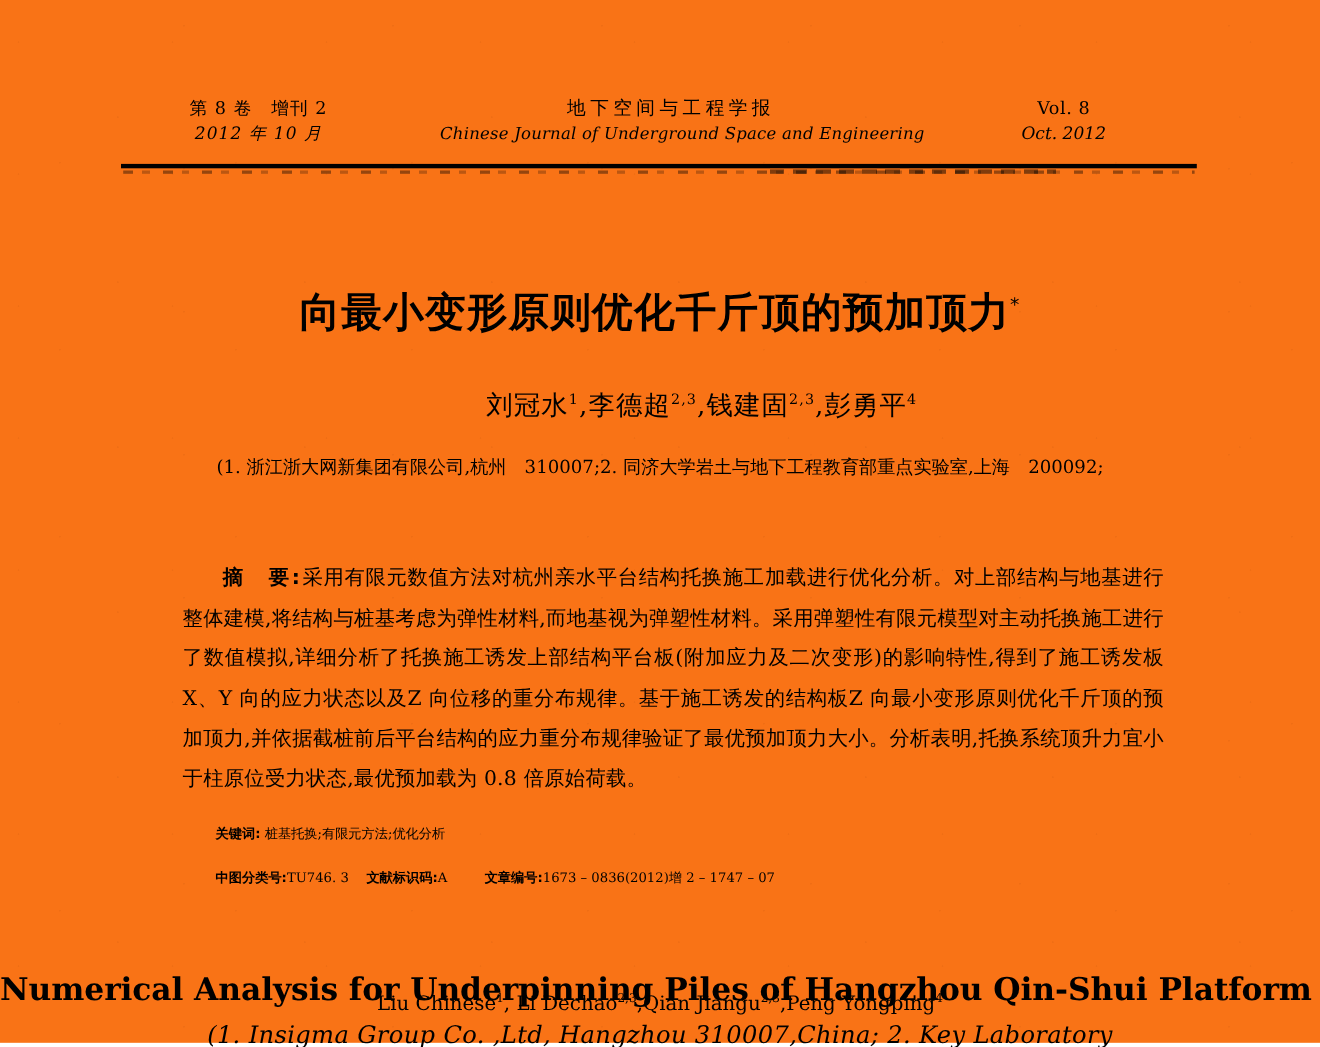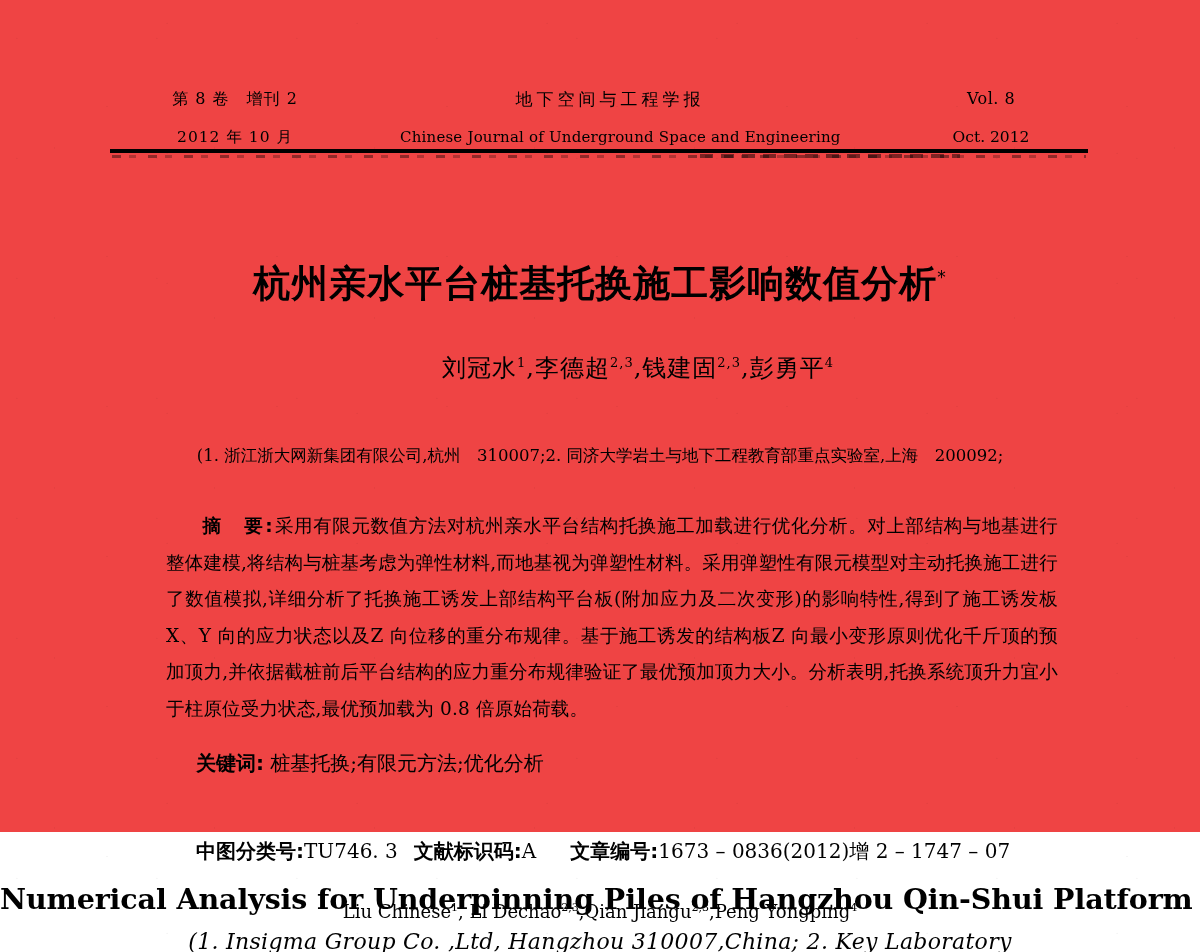--- a/index.html
+++ b/index.html
@@ -13,51 +13,52 @@
     position: relative;
     overflow: hidden;
     font-family: "DejaVu Serif", "Liberation Serif", serif;
     color: #000000;
   }
 
   .page {
     position: absolute;
     left: 0; top: 0;
     width: 1200px;
-    height: 832px;
-    background: #ef4444;
+    height: 948px;
+    background: #f97316;
   }
 
   
   .masthead {
     position: absolute;
     left: 110px;
     top: 88px;
     width: 980px;
     height: 58px;
   }
   .mh-col {
     position: absolute;
     text-align: center;
   }
   .mh-left  { left: 0px;   width: 250px; }
   .mh-mid   { left: 290px; width: 420px; }
-  .mh-right { left: 786px; width: 190px; }
+  .mh-right { left: 762px; width: 190px; }
 
   .mh-line1 {
     font-size: 16px;
     letter-spacing: 0.5px;
     white-space: nowrap;
     line-height: 22px;
   }
   .mh-line2 {
     font-size: 15.5px;
     white-space: nowrap;
     line-height: 22px;
-    margin-top: 16px;
+    margin-top: 0;
+    font-style: italic;
   }
   .mh-mid .mh-line1 {
     font-family: "DejaVu Sans", "Liberation Sans", sans-serif;
     font-size: 17px;
     letter-spacing: 4px;
   }
   .mh-mid .mh-line2 {
     font-size: 15px;
     letter-spacing: 0.2px;
   }
@@ -137,21 +138,21 @@
   .affils {
     position: absolute;
     left: 110px;
     top: 408px;
     width: 980px;
     text-align: center;
     font-size: 16.5px;
     line-height: 33px;
     white-space: nowrap;
   }
-  .affils .aff-line { display: block; margin-top: 31px; }
+  .affils .aff-line { display: block; }
 
   
   .abstract {
     position: absolute;
     left: 166px;
     top: 508px;
     width: 892px;
     font-size: 18.5px;
     line-height: 36.5px;
     text-align: justify;
@@ -162,34 +163,34 @@
     font-weight: bold;
     letter-spacing: 2px;
   }
   .abs-indent { display: inline-block; width: 36px; }
 
   .keywords {
     position: absolute;
     left: 196px;
     top: 750px;
     width: 860px;
-    font-size: 20px;
+    font-size: 12px;
     white-space: nowrap;
   }
   .keywords .kw-label {
     font-family: "DejaVu Sans", "Liberation Sans", sans-serif;
     font-weight: bold;
   }
 
   .clc {
     position: absolute;
     left: 196px;
-    top: 838px;
+    top: 790px;
     width: 880px;
-    font-size: 20px;
+    font-size: 12px;
     white-space: nowrap;
   }
   .clc .b {
     font-family: "DejaVu Sans", "Liberation Sans", sans-serif;
     font-weight: bold;
   }
   .clc .gap { display: inline-block; width: 16px; }
   .clc .gap-wide { display: inline-block; width: 34px; }
 
   
@@ -263,21 +264,21 @@
     <div class="mh-col mh-right">
       <div class="mh-line1">Vol. 8</div>
       <div class="mh-line2">Oct. 2012</div>
     </div>
   </div>
 
   <div class="rule-thick"></div>
   <div class="rule-ghost"></div>
   <div class="rule-ghost2"></div>
 
-  <h1 class="cn-title"><span>杭州亲水平台桩基托换施工影响数值分析</span><span class="star">*</span></h1>
+  <h1 class="cn-title"><span>向最小变形原则优化千斤顶的预加顶力</span><span class="star">*</span></h1>
 
   <div class="cn-authors"><span>刘冠水</span><sup>1</sup>,<span>李德超</span><sup>2,3</sup>,<span>钱建固</span><sup>2,3</sup>,<span>彭勇平</span><sup>4</sup></div>
 
   <div class="affils">
     <span class="aff-line">(1. 浙江浙大网新集团有限公司,杭州　310007;2. 同济大学岩土与地下工程教育部重点实验室,上海　200092;</span>
   </div>
 
   <div class="abstract"><span class="abs-indent"></span><span class="lead">摘　要:</span><span>采用有限元数值方法对杭州亲水平台结构托换施工加载进行优化分析。对上部结构与地基进行整体建模,将结构与桩基考虑为弹性材料,而地基视为弹塑性材料。采用弹塑性有限元模型对主动托换施工进行了数值模拟,详细分析了托换施工诱发上部结构平台板(附加应力及二次变形)的影响特性,得到了施工诱发板X、Y 向的应力状态以及Z 向位移的重分布规律。基于施工诱发的结构板Z 向最小变形原则优化千斤顶的预加顶力,并依据截桩前后平台结构的应力重分布规律验证了最优预加顶力大小。分析表明,托换系统顶升力宜小于柱原位受力状态,最优预加载为 0.8 倍原始荷载。</span></div>
 
   <div class="keywords"><span class="kw-label">关键词:</span>&nbsp;<span>桩基托换;有限元方法;优化分析</span></div>

